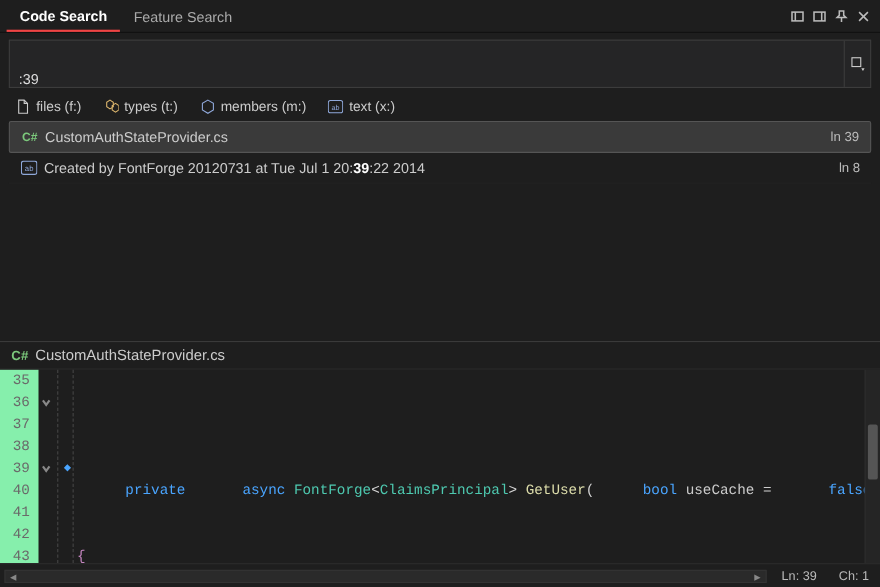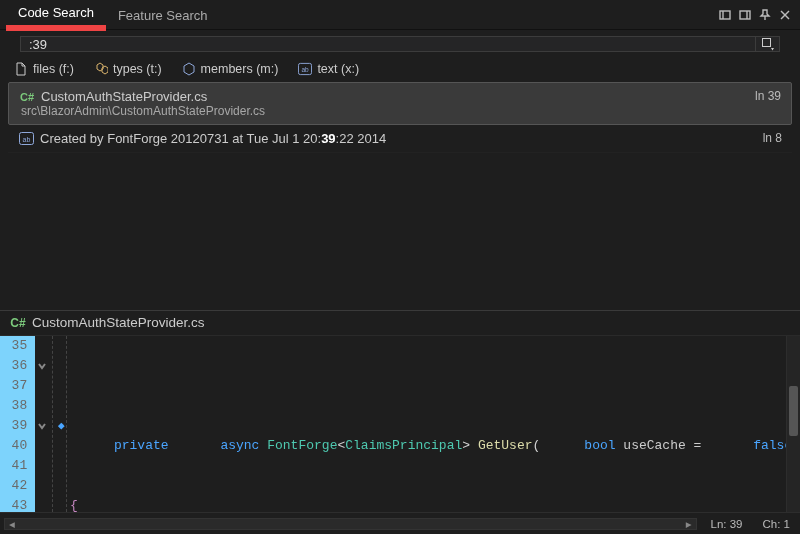--- a/index.html
+++ b/index.html
@@ -21,37 +21,37 @@
     border-bottom: 1px solid #111;
   }
   .titlebar .tab {
     padding: 6px 12px 5px;
     font-size: 13px;
     color: #aaa;
     cursor: pointer;
   }
   .titlebar .tab.active {
     color: #fff;
-    font-weight: 400;
-    border-bottom: 6px solid #ef4444;
+    font-weight: 700;
+    border-bottom: 2px solid #ef4444;
   }
   .titlebar .spacer { flex: 1; }
   .titlebar .winbtn {
     width: 18px; height: 18px;
     display: flex; align-items: center; justify-content: center;
     color: #bbb; cursor: pointer; margin-left: 2px;
     font-size: 11px;
   }
   .winbtn svg { width: 12px; height: 12px; stroke: #bbb; fill: none; stroke-width: 1.4; }
 
   
   .searchrow {
-    display: flex; align-items: flex-start;
-    height: 16px;
-    margin: 6px 20px 4px;
+    display: flex; align-items: flex-end;
+    height: 44px;
+    margin: 6px 8px 4px;
     background: #252526;
     border: 1px solid #3c3c3c;
   }
   .searchrow input {
     flex: 1;
     background: transparent; border: none; outline: none;
     color: #ddd; font-size: 13px;
     padding: 0 8px;
     font-family: inherit;
   }
@@ -139,21 +139,21 @@
     font-size: 13px;
     line-height: 20px;
     position: relative;
   }
   .gutter {
     width: 54px;
     text-align: right;
     color: #6a6a6a;
     padding-right: 8px;
     user-select: none;
-    background: #7dd3fc;
+    background: #86efac;
   }
   .gutter div { height: 20px; }
   .foldcol {
     width: 22px;
     color: #888;
     user-select: none;
   }
   .foldcol div { height:20px; display:flex; align-items:center; justify-content:center; }
   .foldcol svg { width:10px; height:10px; stroke:#888; fill:none; stroke-width:2; }
   .guides {
@@ -293,21 +293,20 @@
     <span>text (x:)</span>
   </div>
 </div>
 
 <div class="results">
   <div class="result selected">
     <div class="line1">
       <span class="csharp-badge">C#</span>
       <span>CustomAuthStateProvider.cs</span>
     </div>
-    <div class="line2">src\BlazorAdmin\CustomAuthStateProvider.cs</div>
     <div class="lnbadge">ln 39</div>
   </div>
   <div class="result">
     <div class="line1">
       <span class="abc-badge">
         <svg viewBox="0 0 15 13">
             <rect x="0.5" y="0.5" width="14" height="12" rx="2" fill="none" stroke="#8fa8da"></rect>
             <text x="7.5" y="9.5" text-anchor="middle" font-size="7" fill="#8fa8da" font-family="sans-serif">ab</text>
           </svg>
       </span>

